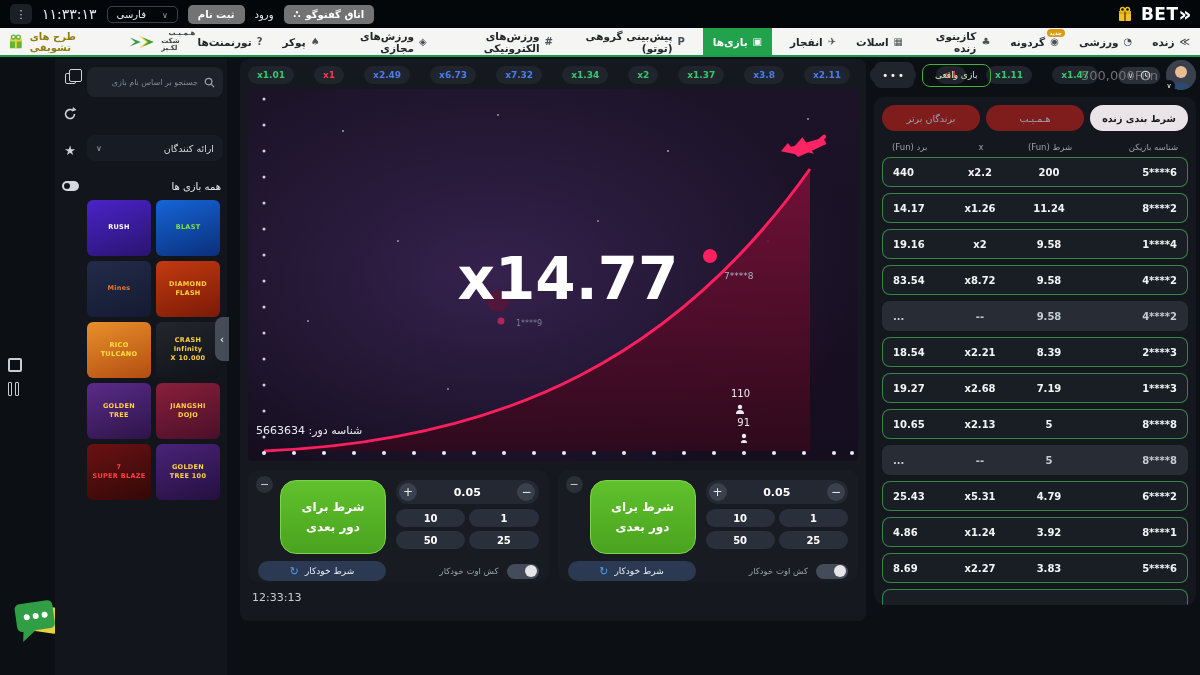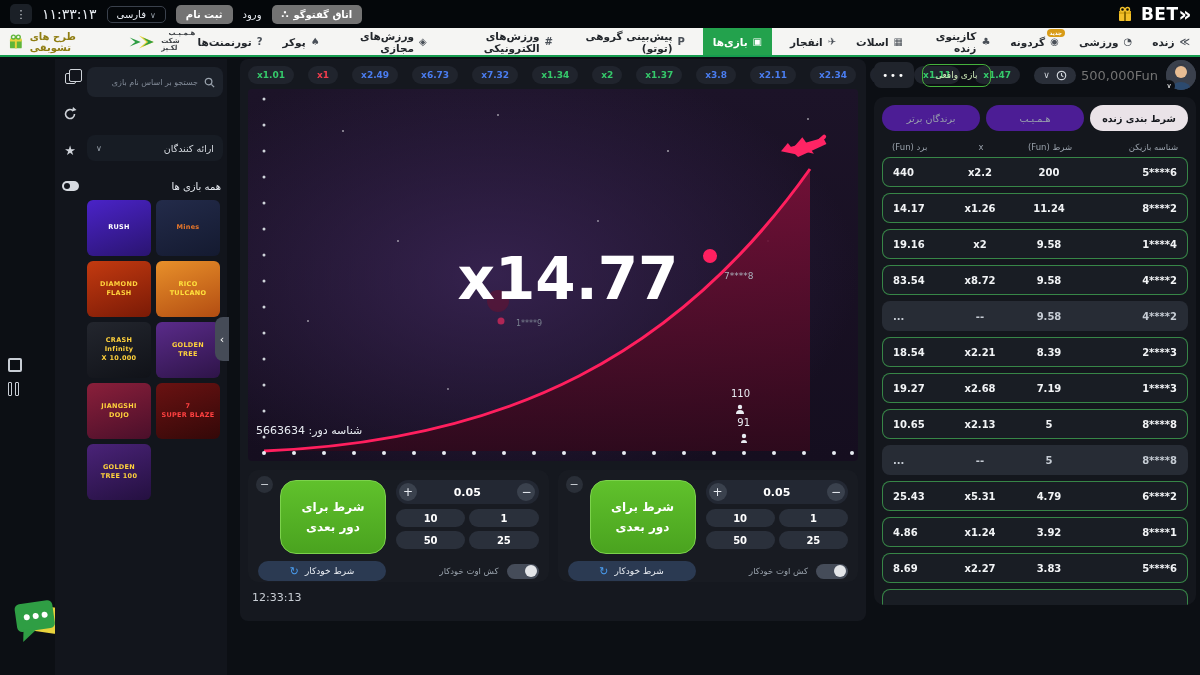--- a/index.html
+++ b/index.html
@@ -6,21 +6,21 @@
   *{box-sizing:border-box;font-family:"DejaVu Sans",sans-serif;}
   #stage{position:relative;width:1200px;height:675px;overflow:hidden;background:#0c0f14;}
 
   
   .topbar{position:absolute;top:0;left:0;width:1200px;height:28px;background:#04070a;
     display:flex;align-items:center;justify-content:space-between;padding:0 10px;}
   .tb-left{display:flex;align-items:center;gap:10px;}
   .dots-btn{width:22px;height:20px;background:#1b2027;border-radius:5px;color:#cfd4da;
     font-size:11px;display:flex;align-items:center;justify-content:center;cursor:pointer;}
   .tb-time{color:#e8ecf2;font-size:14px;text-align:right;}
-  .lang-select{display:flex;align-items:flex-end;gap:4px;border:1px solid #3a414c;border-radius:5px;
+  .lang-select{display:flex;align-items:flex-end;gap:16px;border:1px solid #3a414c;border-radius:5px;
     color:#e8ecf2;font-size:10px;padding:2px 9px;cursor:pointer;}
   .chev{font-size:8px;color:#9aa3ad;}
   .btn-green{background:#737373;color:#fff;font-size:10px;font-weight:bold;border-radius:5px;
     padding:4px 10px;cursor:pointer;display:flex;align-items:center;gap:5px;}
   .tb-login{color:#e8ecf2;font-size:10px;cursor:pointer;}
   .tb-right{display:flex;align-items:center;gap:8px;}
   .brand{color:#fff;font-size:17px;font-weight:bold;letter-spacing:.5px;display:flex;align-items:center;}
   .brand .bchev{font-size:20px;font-weight:bold;margin-right:-2px;}
 
   
@@ -68,21 +68,21 @@
   .tile{height:56px;border-radius:6px;display:flex;flex-direction:column;align-items:center;
     justify-content:center;gap:1px;cursor:pointer;overflow:hidden;text-align:center;padding:2px;}
   .tile span{font-size:6.5px;font-weight:bold;line-height:1.2;letter-spacing:.3px;}
   .collapse-tab{position:absolute;right:-2px;top:258px;width:14px;height:44px;background:#454b57;
     border-radius:8px 0 0 8px;color:#fff;display:flex;align-items:center;justify-content:center;
     font-size:11px;cursor:pointer;}
 
   
   .game{position:absolute;left:240px;top:59px;width:626px;height:562px;background:#15181f;
     border-radius:8px;padding:7px 8px;}
-  .chips-row{display:flex;align-items:center;gap:14px;}
+  .chips-row{display:flex;align-items:center;gap:20px;}
   .chip{background:#20242d;border-radius:11px;padding:4px 9px;font-size:9px;font-weight:bold;cursor:pointer;}
   .chip.green{color:#35c96b;} .chip.red{color:#f23c4d;} .chip.blue{color:#4a7df0;}
   .hist-pill{margin-right:2px;background:#2a2f39;border-radius:12px;padding:3px 9px;display:flex;
     align-items:center;gap:6px;color:#cfd4da;cursor:pointer;font-size:9px;}
   .graph{position:relative;width:610px;height:372px;margin-top:5px;border-radius:4px;overflow:hidden;}
   .round-id{position:absolute;left:8px;bottom:24px;color:#e8ecf2;font-size:11px;direction:rtl;}
   .counts{position:absolute;right:108px;bottom:18px;display:flex;flex-direction:column;gap:3px;align-items:flex-end;}
   .counts .crow{display:flex;align-items:center;gap:5px;color:#e8ecf2;font-size:10px;flex-direction:column;}
 
   .panels{display:flex;gap:9px;margin-top:9px;}
@@ -119,21 +119,21 @@
   .menu-btn{width:40px;height:26px;background:#20242c;border-radius:7px;color:#fff;letter-spacing:2px;
     font-size:10px;display:flex;align-items:center;justify-content:center;cursor:pointer;}
   .real-pill{height:23px;border:1.5px solid #45b13c;border-radius:8px;color:#cde9b9;font-size:9px;
     display:flex;align-items:center;padding:0 12px;cursor:pointer;}
   .balance{margin-left:auto;color:#737373;font-size:13px;font-weight:normal;text-align:right;}
   .avatar{position:relative;width:30px;height:30px;border-radius:50%;background:#343a46;cursor:pointer;flex:none;}
   .avatar .dd{position:absolute;left:-3px;bottom:-2px;width:12px;height:12px;border-radius:50%;
     background:#0c0f14;color:#fff;font-size:7px;display:flex;align-items:center;justify-content:center;}
   .bets-card{margin-top:6px;height:508px;background:#14171d;border-radius:10px;padding:8px;overflow:hidden;}
   .tabs{display:flex;direction:rtl;gap:6px;}
-  .tab{flex:1;height:26px;border-radius:13px;background:#4c1d95;color:#9aa3ad;font-size:9.5px;
+  .tab{flex:1;height:26px;border-radius:13px;background:#7f1d1d;color:#9aa3ad;font-size:9.5px;
     display:flex;align-items:center;justify-content:center;cursor:pointer;}
   .tab.active{background:#eae3e8;color:#15181d;font-weight:bold;}
   .bets-head,.bet-row{display:grid;grid-template-columns:90px 76px 62px 1fr;direction:rtl;align-items:center;padding:0 10px;}
   .bets-head{height:20px;margin-top:6px;color:#98a0aa;font-size:8.5px;}
   .bets-head div:nth-child(2),.bets-head div:nth-child(3),
   .bet-row div:nth-child(2),.bet-row div:nth-child(3){text-align:center;}
   .bets-head div:nth-child(4),.bet-row div:nth-child(4){text-align:left;}
   .bet-row{height:30px;margin-bottom:6px;background:#191d24;border:1px solid rgba(72,190,90,.65);
     border-radius:8px;color:#f2f4f6;font-size:10px;font-weight:bold;}
   .bet-row.pending{background:#272c35;border-color:transparent;color:#c6ccd4;}
@@ -306,20 +306,23 @@
       <div class="providers">
         <span>ارائه کنندگان</span>
         <span class="chev">∨</span>
       </div>
       <div class="all-games">همه بازی ها</div>
       <div class="tile-grid">
   <div class="tile" style="background: linear-gradient(160deg, rgb(74, 35, 200), rgb(42, 20, 112));">
             <span style="color: rgb(255, 255, 255);">RUSH</span>
           </div>
 
+  <div class="tile" style="background: linear-gradient(160deg, rgb(21, 101, 216), rgb(11, 47, 122));">
+            <span style="color: rgb(127, 226, 60);">BLAST</span>
+          </div>
 
   <div class="tile" style="background: linear-gradient(160deg, rgb(35, 43, 74), rgb(20, 26, 48));">
             <span style="color: rgb(232, 119, 42);">Mines</span>
           </div>
 
   <div class="tile" style="background: linear-gradient(160deg, rgb(195, 58, 16), rgb(122, 26, 6));">
             <span style="color: rgb(255, 210, 60);">DIAMOND</span>
             <span style="color: rgb(255, 210, 60);">FLASH</span>
           </div>
 

